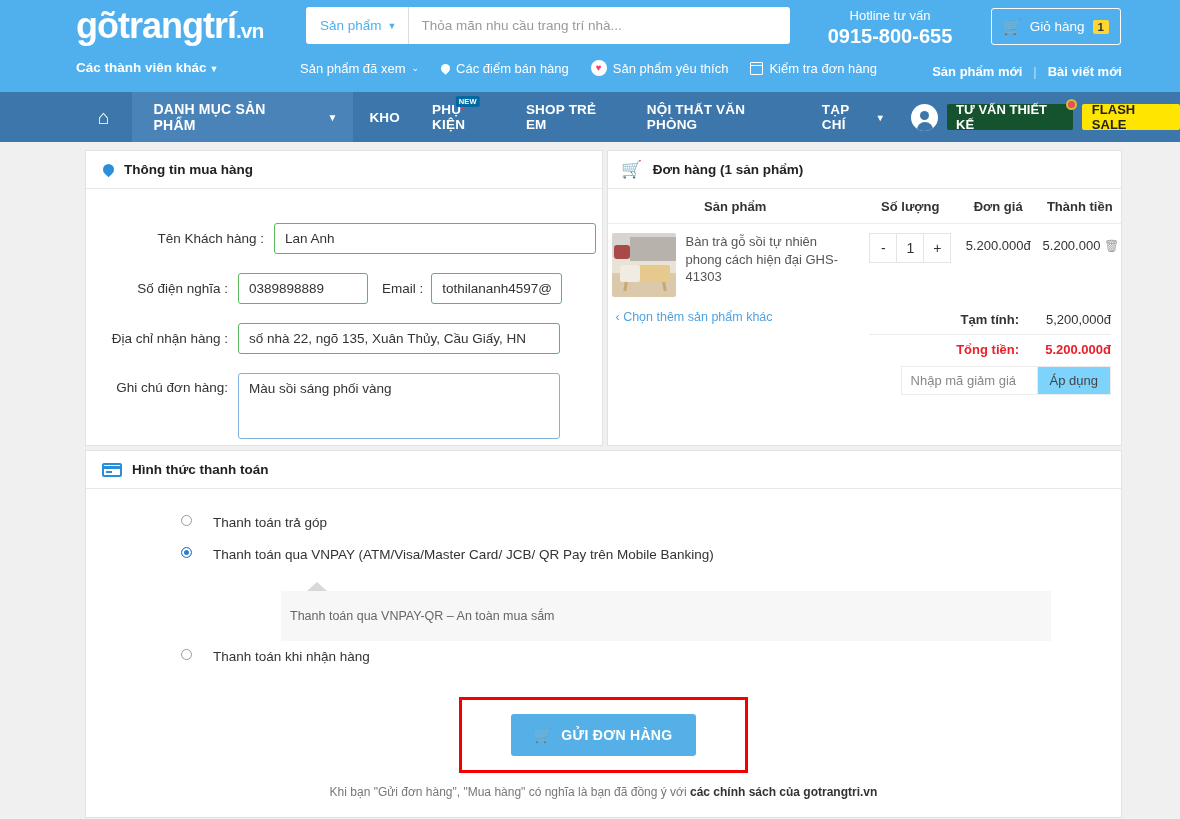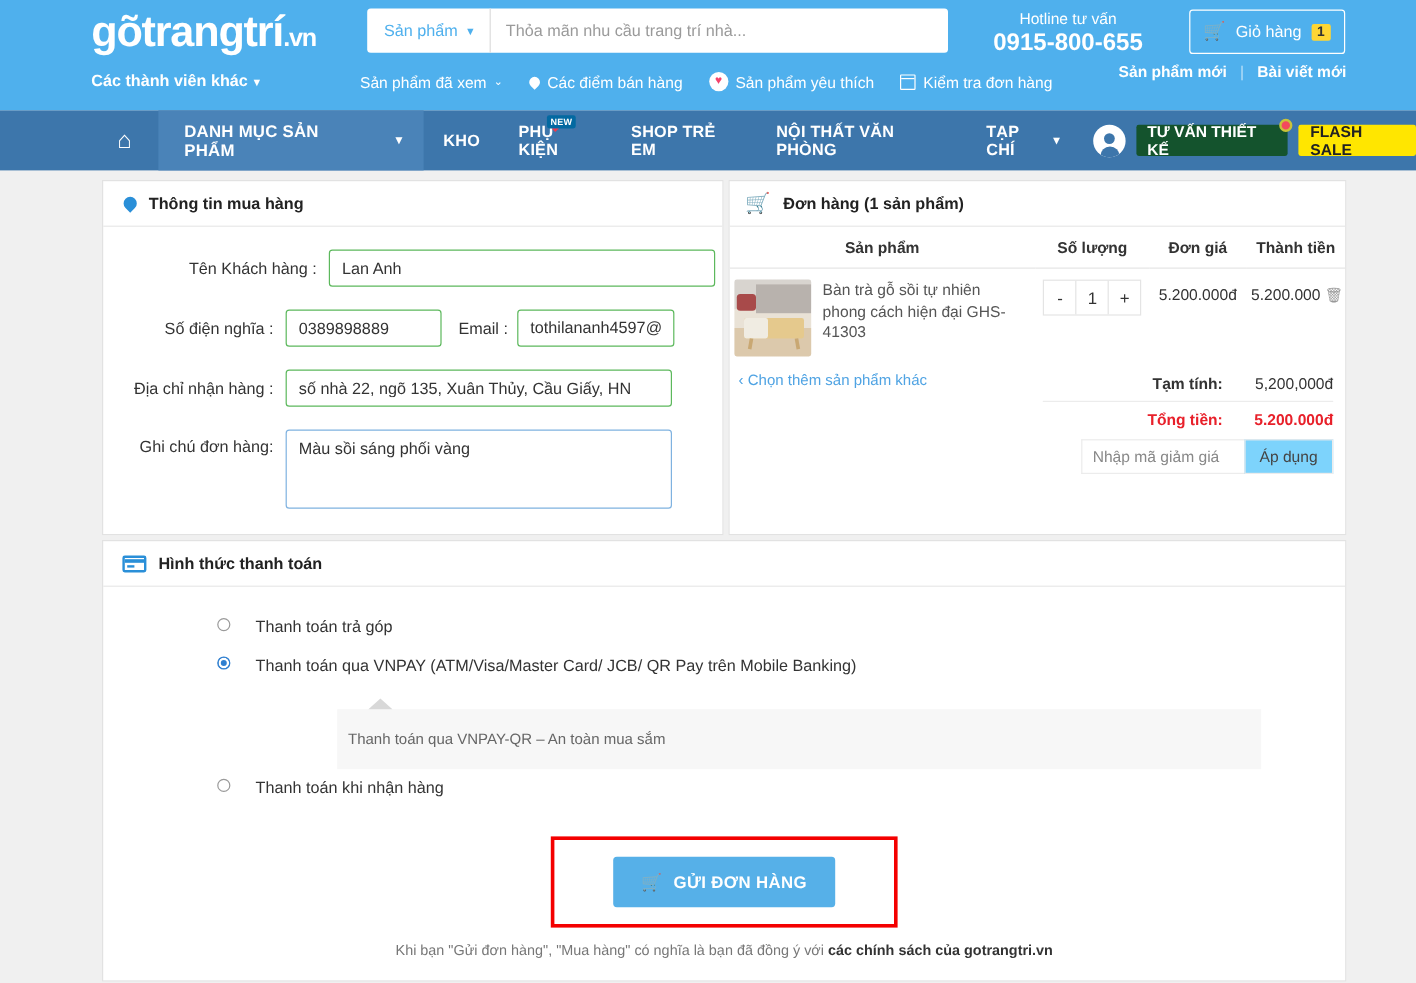--- a/index.html
+++ b/index.html
@@ -110,21 +110,21 @@
   }
   .cal {
     width:13px; height:13px; border:1.6px solid #fff; display:inline-block;
     position:relative; border-radius:1px;
   }
   .cal::before {
     content:""; position:absolute; left:0; right:0; top:2px;
     height:1.6px; background:#fff;
   }
   .rightsub {
-    position:absolute; top:52px; right:58px;
+    position:absolute; top:64px; right:58px;
     display:flex; align-items:center; gap:11px;
     color:#fff; font-size:13px; font-weight:bold;
   }
   .rightsub .sep { opacity:.6; font-weight:normal; }
   .rightsub span { cursor:pointer; }
 
   
   .mainnav {
     background:#3d76ab;
     height:50px;
@@ -411,21 +411,21 @@
 <div class="content">
 
   <div class="cols">
 
     <div class="panel leftpanel">
       <div class="panel-head">
         <span class="pin-blue"></span>
         <span>Thông tin mua hàng</span>
       </div>
 
-      <div class="frow" style="margin-top:19px;padding-left:36px;">
+      <div class="frow" style="margin-top:34px;padding-left:36px;">
         <div class="flabel" style="width:152px">Tên Khách hàng :</div>
         <input class="finput" style="width: 322px;" type="text" value="Lan Anh">
       </div>
 
       <div class="frow" style="margin-top:19px;">
         <div class="flabel" style="width:152px">Số điện nghĩa :</div>
         <input class="finput" style="width: 130px;" type="text" value="0389898889">
         <div class="flabel" style="padding-left:14px;padding-right:8px">Email :</div>
         <input class="finput" style="width: 131px;" type="text" value="tothilananh4597@g">
       </div>

